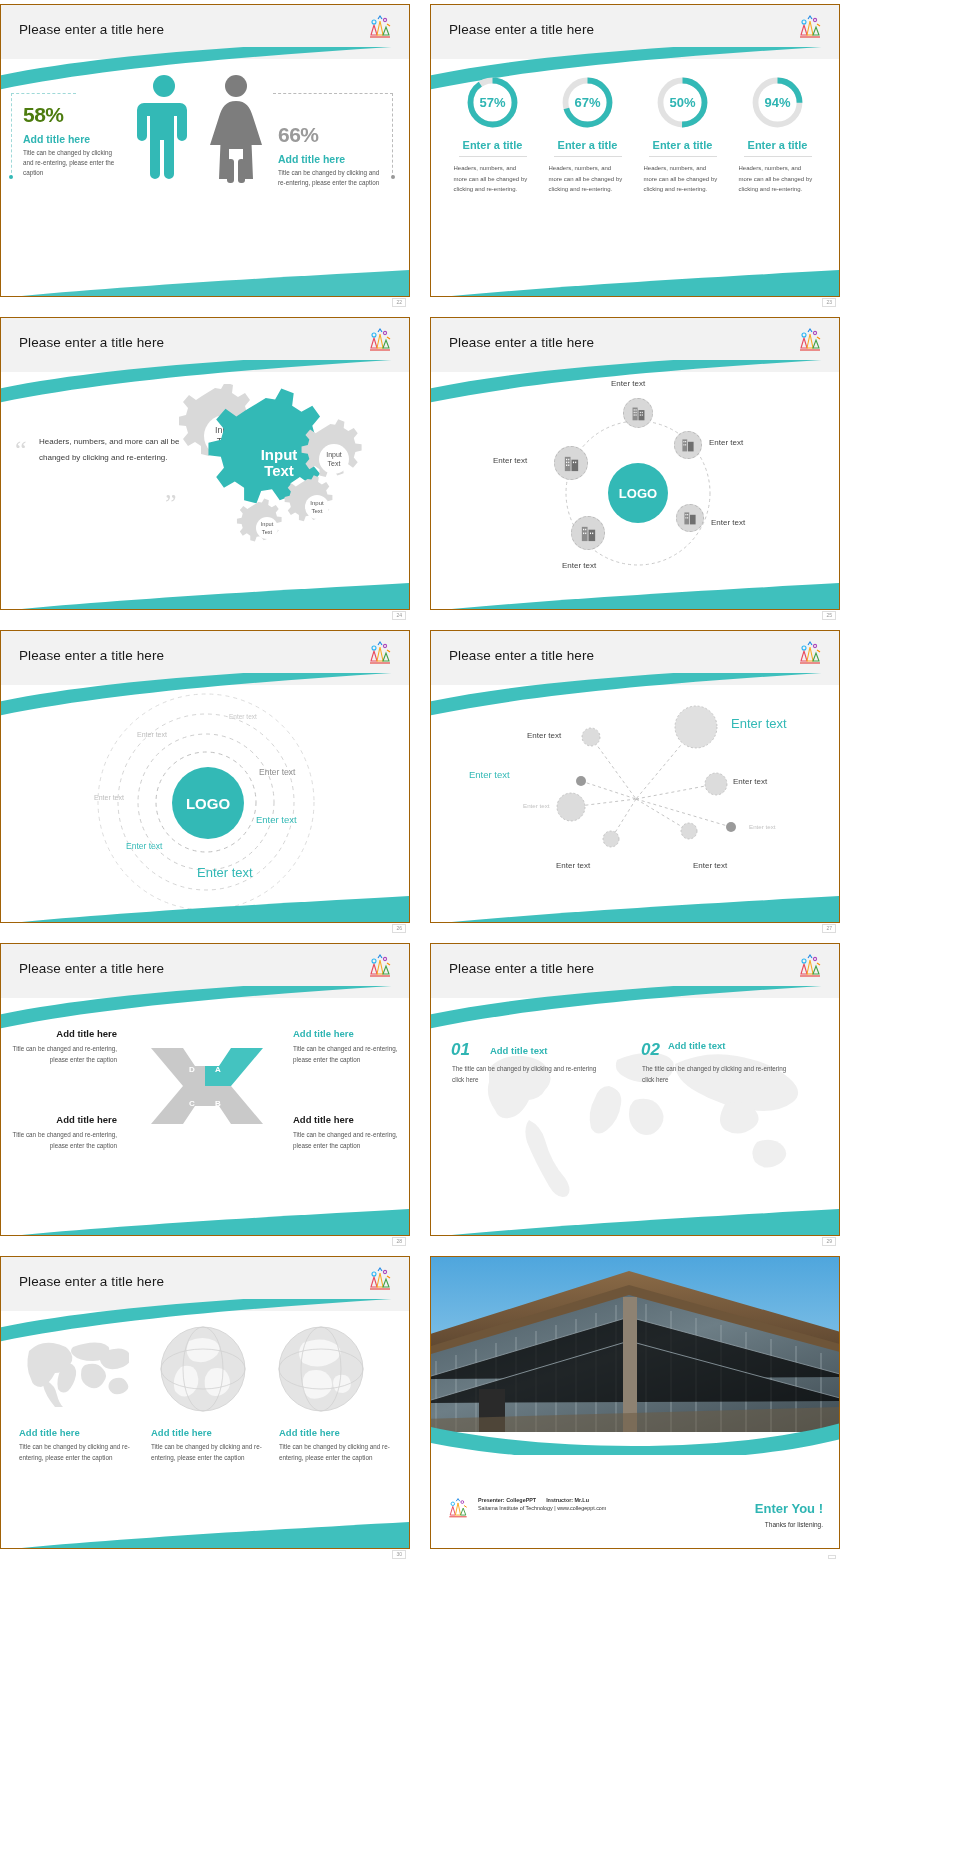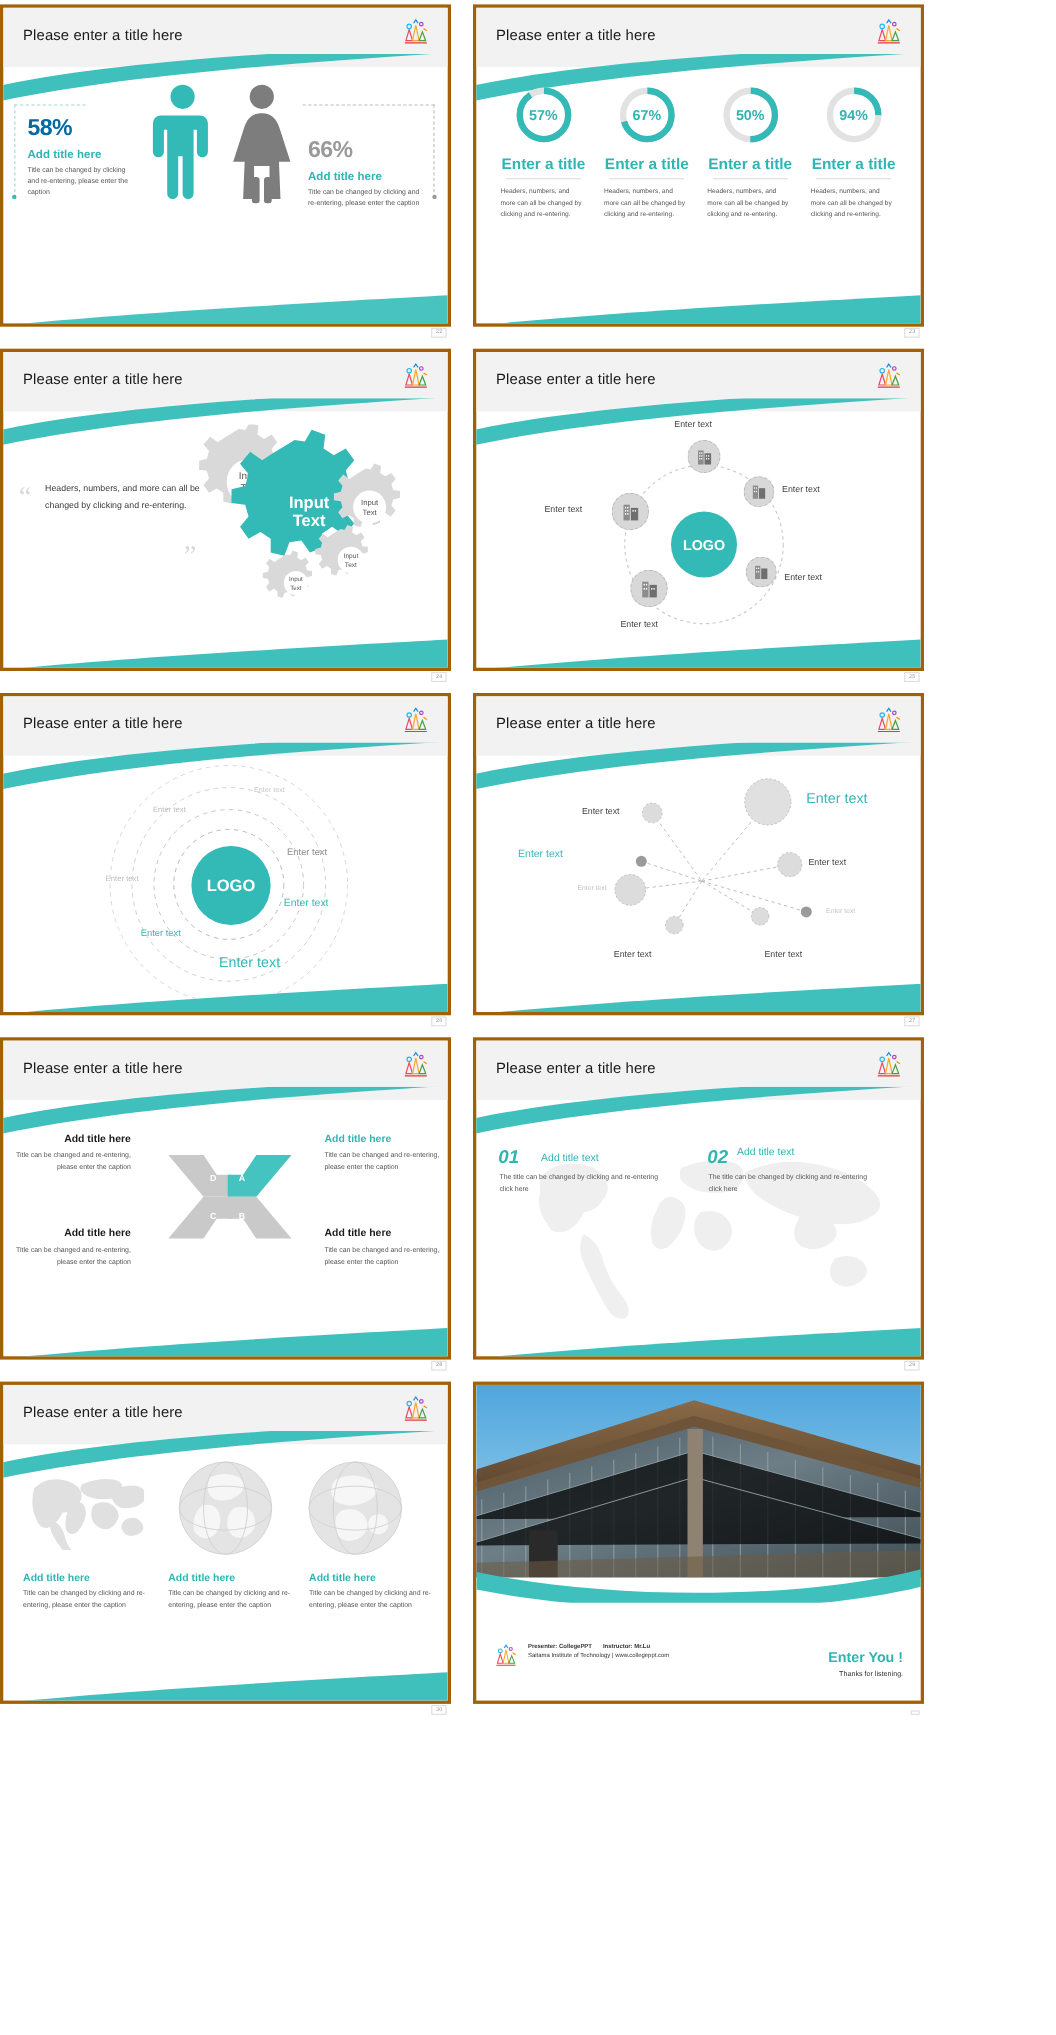--- a/index.html
+++ b/index.html
@@ -17,21 +17,21 @@
     row-gap: 0px;
     padding: 4px 60px 0 0;
     margin-left: 0;
   }
   .cell { position: relative; width: 410px; height: 305px; }
   .slide {
     position: absolute; left:0; top:0;
     width: 410px; height: 293px;
     background:#fff;
     overflow: hidden;
-    border: 3px solid #a16207;
+    border: 1px solid #a16207;
   }
   
   .hdr {
     position:absolute; left:0; top:0; width:100%; height:54px;
     background:#f2f2f2;
   }
   .title {
     position:absolute; left:18px; top:17px;
     font-size:13.5px; color:#1a1a1a; font-weight:400;
     letter-spacing:.1px;
@@ -46,42 +46,42 @@
   .swoosh svg { display:block; }
   .btm-swoosh {
     position:absolute; left:0; bottom:-2px; width:100%; height:28px;
     overflow:hidden;
   }
   .pg {
     position:absolute; right:4px; bottom:2px;
     font-size:5px; color:#999; border:1px solid #ddd;
     padding:1px 3px; background:#fff; line-height:1;
   }
-  .teal { color:#0369a1; }
+  .teal { color:#4d7c0f; }
   .grey { color:#9a9a9a;margin-top:20px; }
   .body { position:absolute; left:0; top:58px; width:100%; height:235px; }
 
   
   .s1-num { font-size:21px; font-weight:bold; letter-spacing:-.5px; }
   .s1-h { font-size:10.5px; font-weight:bold; color:#2fb5b3; margin-top:6px; }
   .s1-p { font-size:6.3px; color:#555; line-height:1.55; margin-top:3px; }
   .dashbox {
     position:absolute; border:1px dashed #bfbfbf;
   }
   .figure { position:absolute; }
 
   
   .donut-row { display:flex; justify-content:space-around; padding:12px 14px 0; }
   .donut-col { width:84px; text-align:center; }
   .donut { position:relative; width:55px; height:55px; margin:0 auto; }
   .donut .pct {
     position:absolute; inset:0; display:flex; align-items:center; justify-content:center;
     font-size:13px; font-weight:bold; color:#2fb5b3;
   }
-  .donut-title { font-size:14px; font-weight:bold; color:#2fb5b3; margin-top:9px; }
+  .donut-title { font-size:11px; font-weight:bold; color:#2fb5b3; margin-top:9px; }
   .donut-rule { height:1px; background:#dcdcdc; margin:5px 8px 6px; }
   .donut-p { font-size:6px; color:#555; line-height:1.75; text-align:left; padding:0 3px;}
 
   
   .quote { position:absolute; left:14px; top:58px; width:180px; }
   .quote-mark { font-size:26px; color:#d9d9d9; font-family:"Liberation Serif",serif; line-height:.6;}
   .quote-txt { font-size:8px; color:#3b3b3b; line-height:2.0; }
 
   
   .lbl { position:absolute; font-size:8px; color:#444; }
@@ -98,21 +98,21 @@
     border:1px dashed #bbb;
     display:flex; align-items:center; justify-content:center;
   }
 
   
   .s7-t { font-size:9.5px; font-weight:bold; }
   .s7-p { font-size:6.3px; color:#555; line-height:1.75; margin-top:4px; }
 
   
   .num01 { font-size:17px; font-weight:bold; font-style:italic; color:#2fb5b3; }
-  .s8-t { font-size:9.5px; font-weight:normal; color:#2fb5b3; }
+  .s8-t { font-size:9.5px; font-weight:bold; color:#2fb5b3; }
   .s8-p { font-size:6.3px; color:#555; line-height:1.7; margin-top:4px; }
 
   
   .globe-t { font-size:9.5px; font-weight:bold; color:#2fb5b3; }
   .globe-p { font-size:6.3px; color:#555; line-height:1.75; margin-top:3px; }
 
   
   .photo {
     position:absolute; left:0; top:0; width:100%; height:175px;
     background: linear-gradient(to bottom, #6db9e3 0%, #8ecbe9 38%, #a8d5ea 45%, #3c3a34 47%, #55524a 70%, #6b665c 100%);

